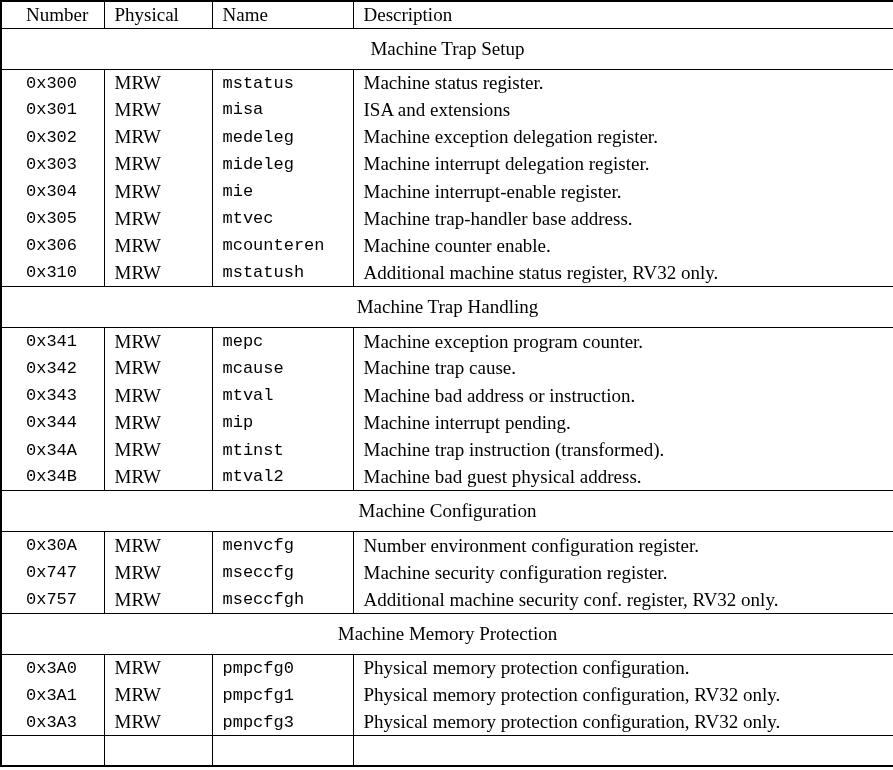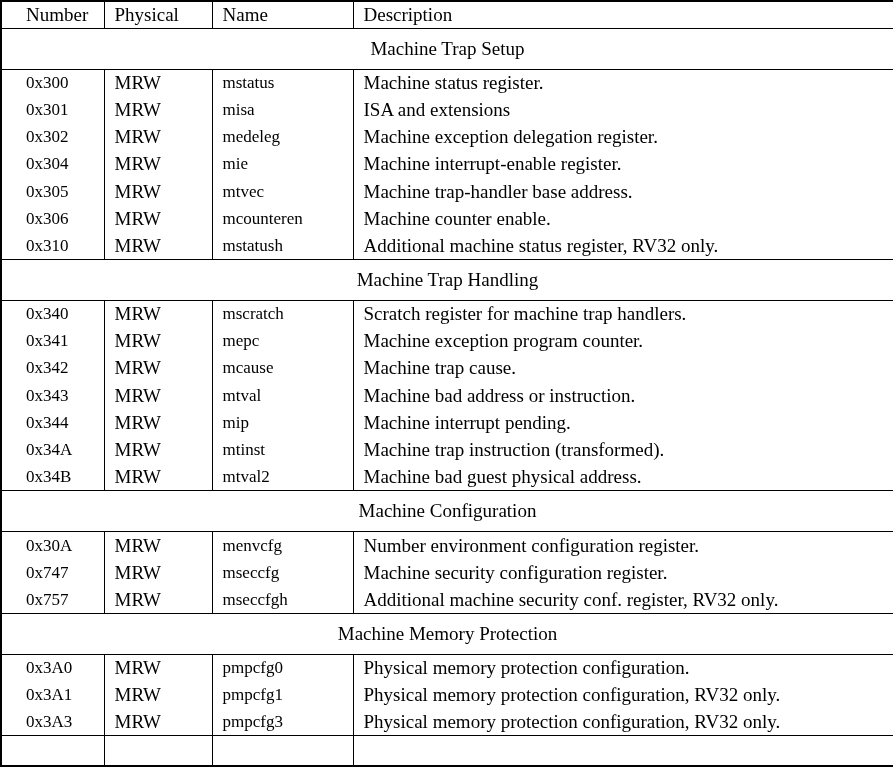--- a/index.html
+++ b/index.html
@@ -37,21 +37,21 @@
     vertical-align: middle;
     color: #000000;
   }
   th:first-child, td:first-child { padding-left: 24px; }
 
   .serif {
     font-family: "Liberation Serif", "DejaVu Serif", serif;
     font-size: 19px;
   }
   .mono {
-    font-family: Liberation Serif, serif;
+    font-family: Liberation Mono, monospace;
     font-size: 17px;
   }
 
   
   thead th + th,
   tr.data-row td + td { border-left: 1.5px solid #000000; }
 
   
   thead th { border-bottom: 1.5px solid #000000; }
 
@@ -107,20 +107,26 @@
     <td class="serif">ISA and extensions</td>
   </tr>
 
   <tr class="data-row">
     <td class="mono">0x302</td>
     <td class="serif">MRW</td>
     <td class="mono">medeleg</td>
     <td class="serif">Machine exception delegation register.</td>
   </tr>
 
+  <tr class="data-row">
+    <td class="mono">0x303</td>
+    <td class="serif">MRW</td>
+    <td class="mono">mideleg</td>
+    <td class="serif">Machine interrupt delegation register.</td>
+  </tr>
 
   <tr class="data-row">
     <td class="mono">0x304</td>
     <td class="serif">MRW</td>
     <td class="mono">mie</td>
     <td class="serif">Machine interrupt-enable register.</td>
   </tr>
 
   <tr class="data-row">
     <td class="mono">0x305</td>
@@ -140,26 +146,20 @@
     <td class="mono">0x310</td>
     <td class="serif">MRW</td>
     <td class="mono">mstatush</td>
     <td class="serif">Additional machine status register, RV32 only.</td>
   </tr>
 
   <tr class="section-row">
     <td colspan="4">Machine Trap Handling</td>
   </tr>
 
-  <tr class="data-row">
-    <td class="mono">0x340</td>
-    <td class="serif">MRW</td>
-    <td class="mono">mscratch</td>
-    <td class="serif">Scratch register for machine trap handlers.</td>
-  </tr>
 
   <tr class="data-row">
     <td class="mono">0x341</td>
     <td class="serif">MRW</td>
     <td class="mono">mepc</td>
     <td class="serif">Machine exception program counter.</td>
   </tr>
 
   <tr class="data-row">
     <td class="mono">0x342</td>

